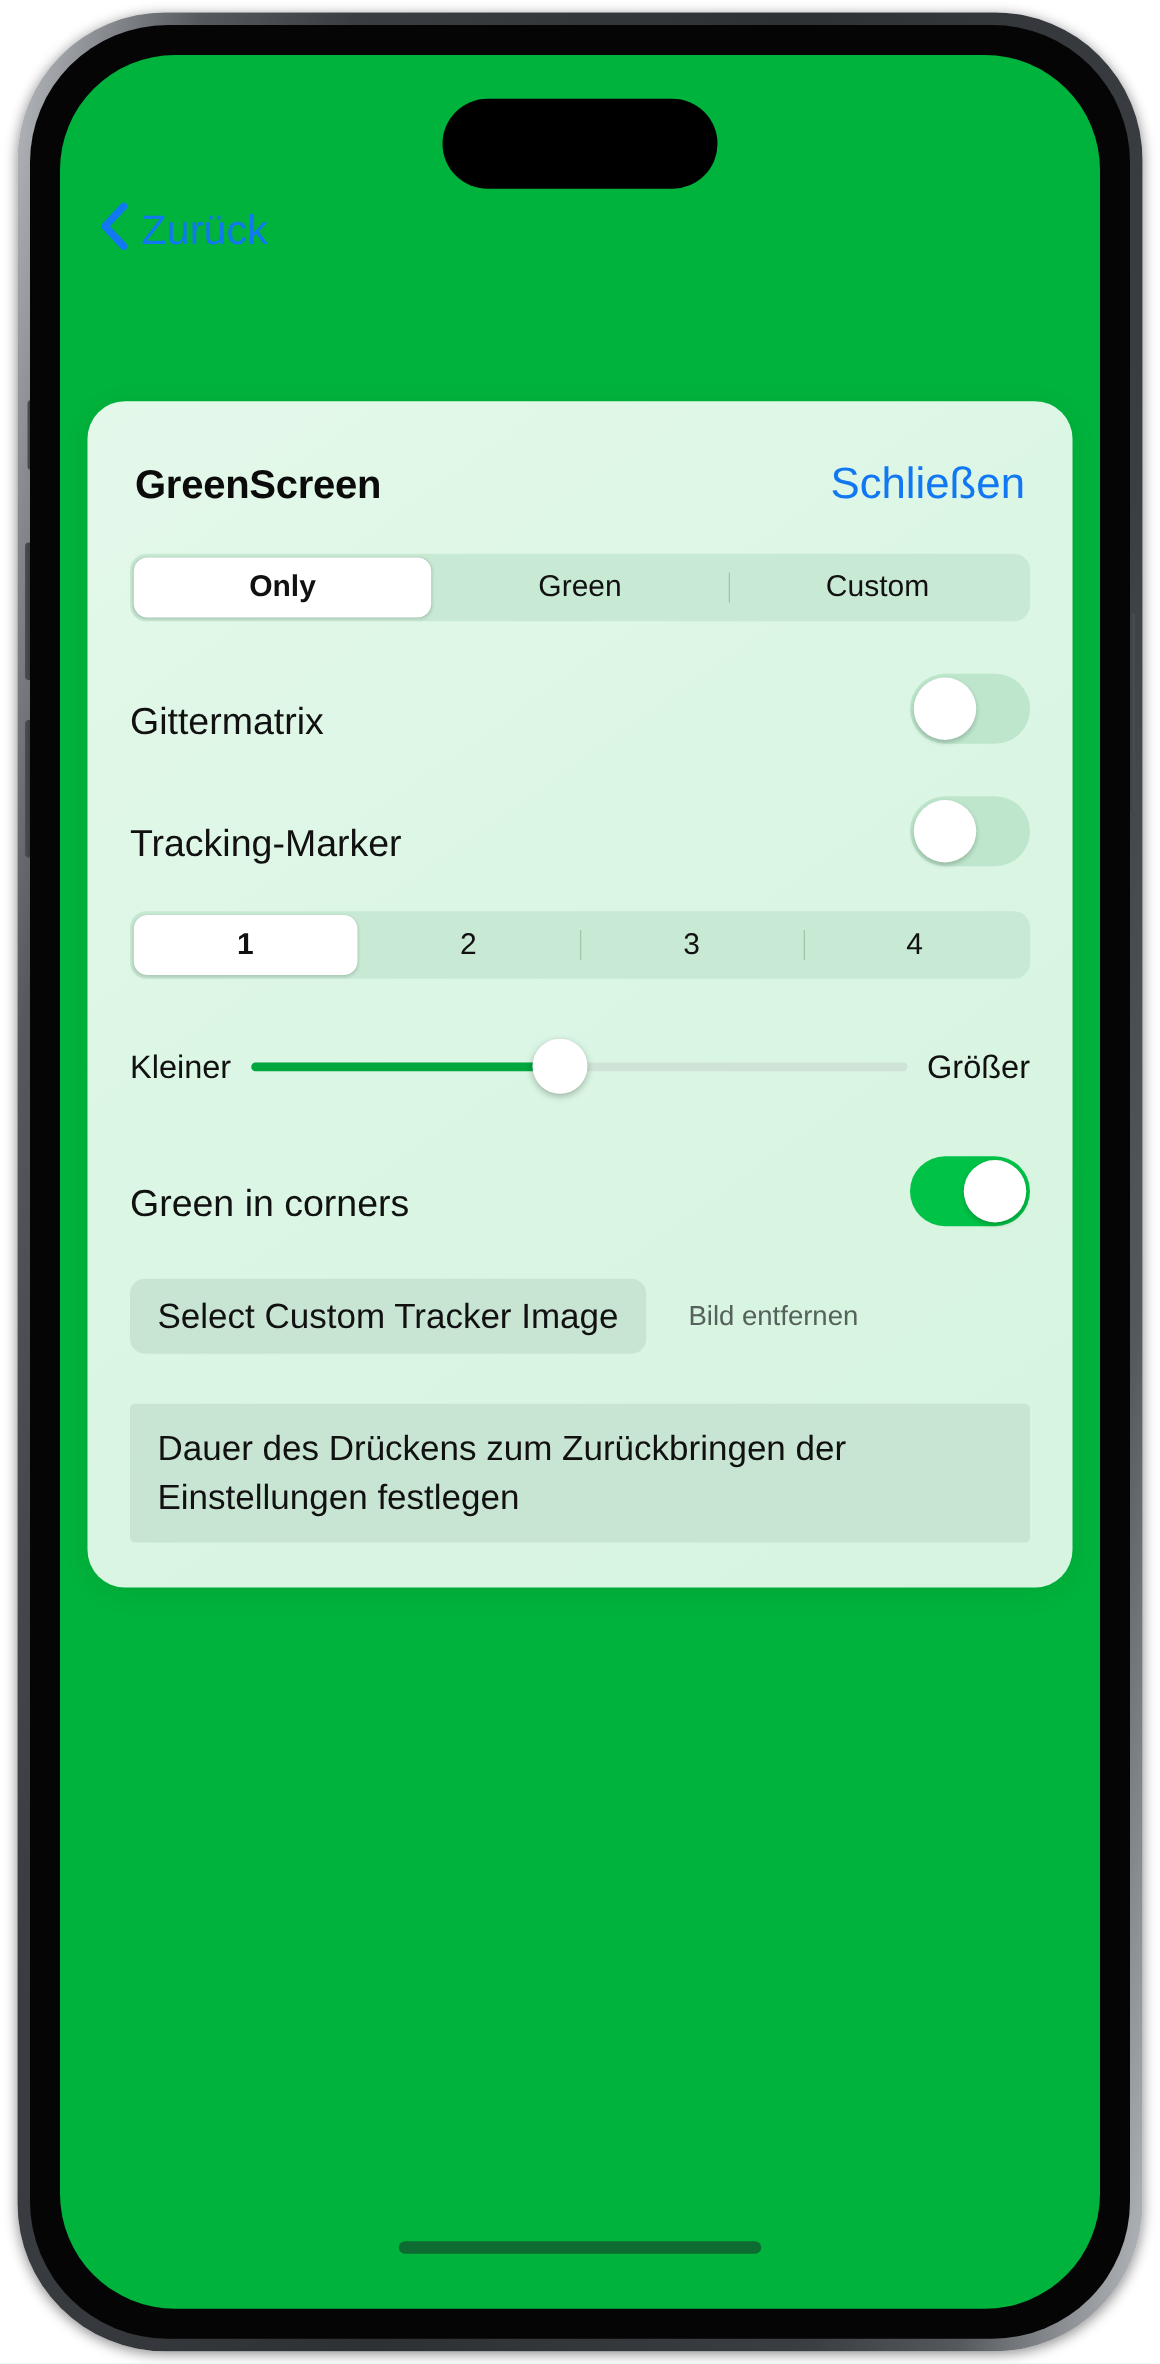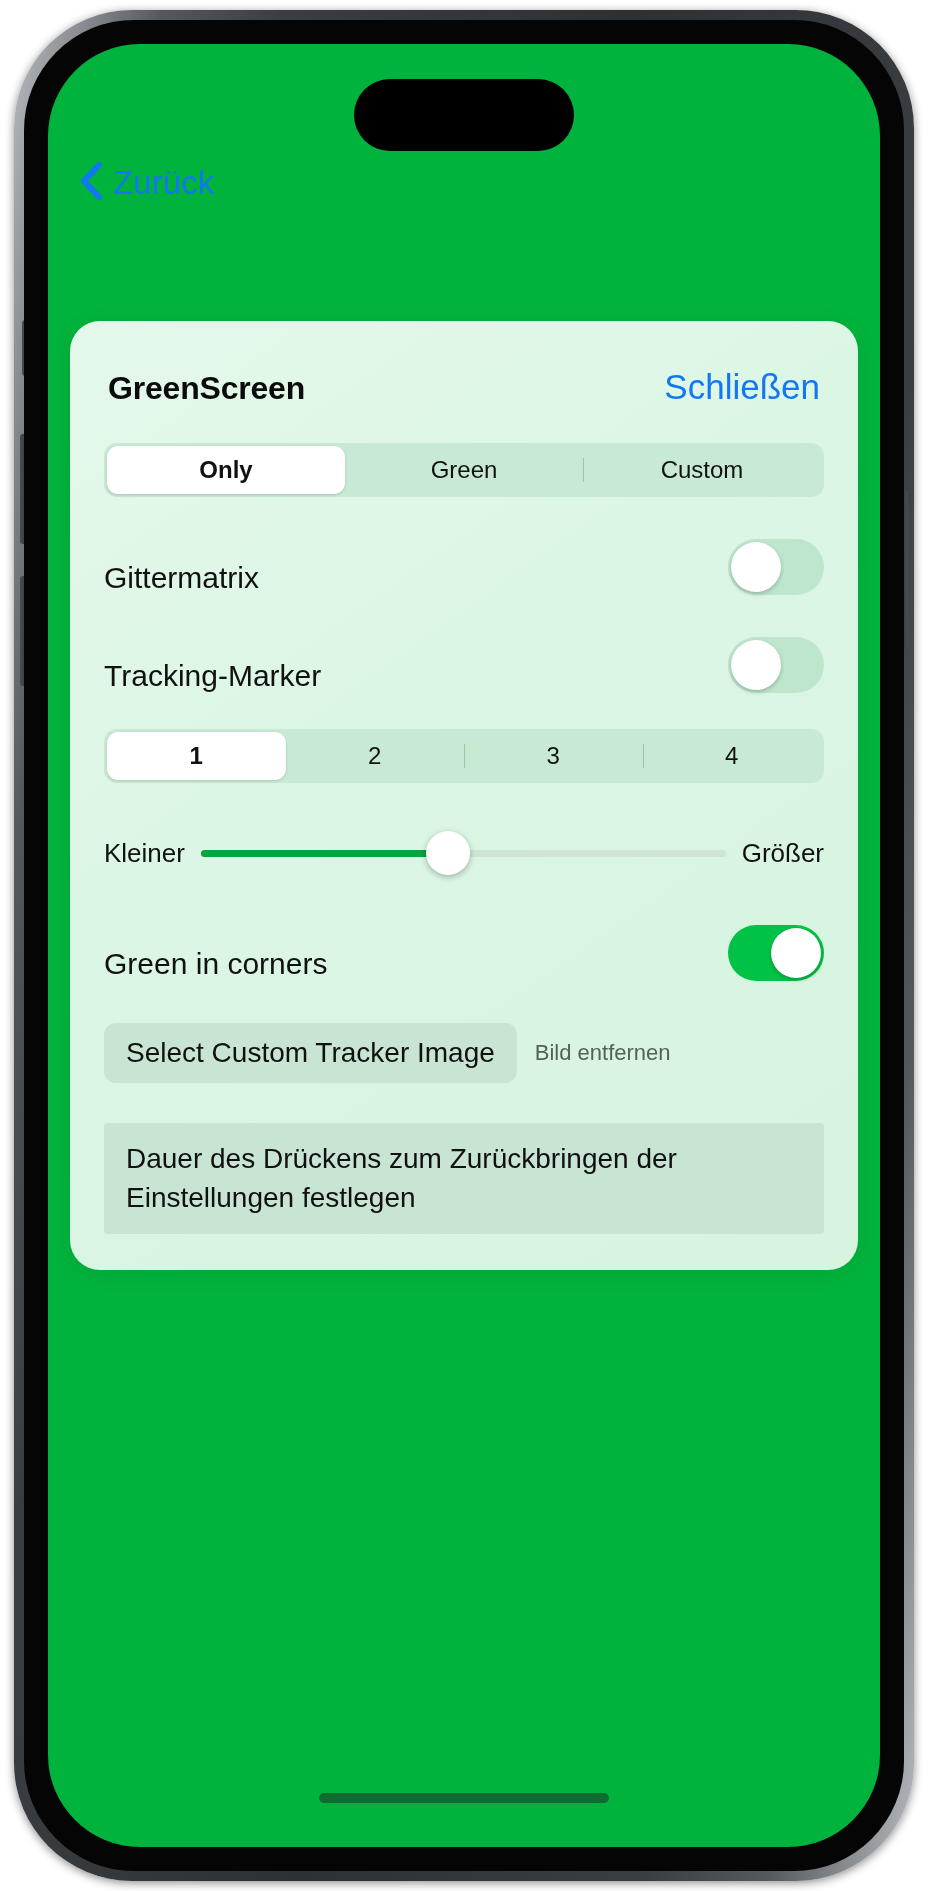--- a/index.html
+++ b/index.html
@@ -142,21 +142,21 @@
   }
   #slider-thumb{
     position:absolute; top:8px; width:44px; height:44px;
     border-radius:50%; background:#fff;
     box-shadow:0 2px 6px rgba(0,0,0,.28);
     transform:translateX(-50%); cursor:pointer;
   }
 
   
   #tracker-row{
-    display:flex; align-items:center; gap:18px;
+    display:flex; align-items:center; gap:34px;
     padding:0 34px; margin-top:42px;
   }
   #select-tracker-button{
     background:#C8E4D2; border-radius:12px;
     padding:14px 22px; font-size:28px; color:#111;
     cursor:pointer;
   }
   #remove-image-button{font-size:22px;color:#55615a;cursor:pointer;}
 
   

